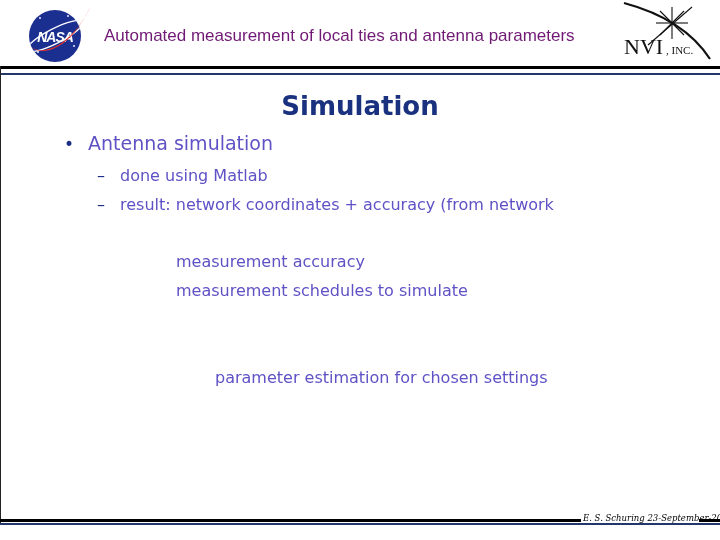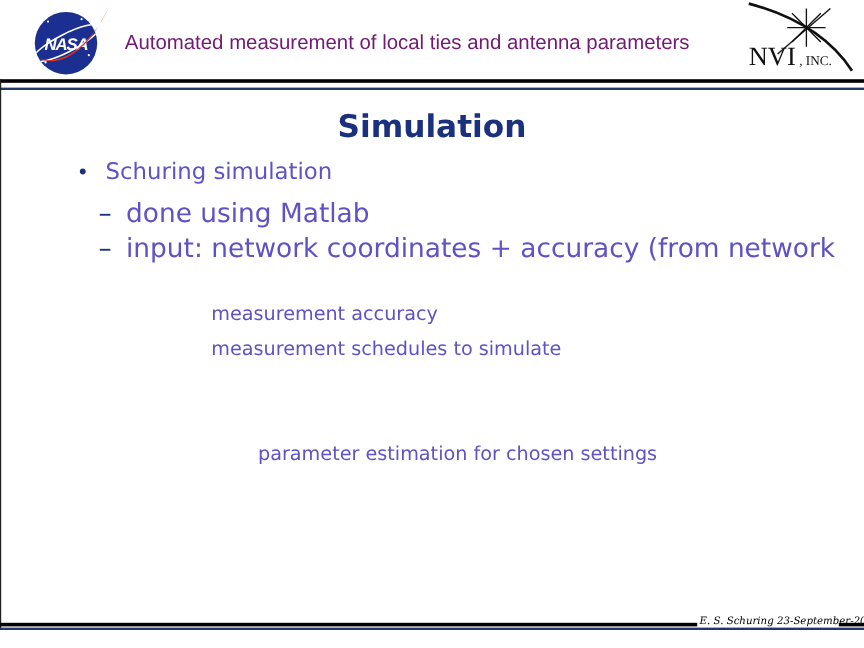--- a/index.html
+++ b/index.html
@@ -23,21 +23,21 @@
   
   #slide-title{
     position:absolute; left:0; top:91px; width:720px;
     text-align:center; font-weight:bold; font-size:26px; color:#19317f;
   }
   
   .line{position:absolute; white-space:nowrap; color:#5e52c5;}
   .line .marker{display:inline-block; color:#1c2f85;}
   #bullet-line{left:64px; top:132px; font-size:19px;}
   #bullet-line .marker{width:24px; font-size:17px;}
-  .l-dash{left:82px; font-size:22px;}
+  .l-dash{left:97px; font-size:16px;}
   .l-dash .marker{width:23px;}
   .l-cont{left:176px; font-size:16px;}
   .l-cont2{left:183px; font-size:16px;margin-left:32px;}
   
   .fb-seg{position:absolute; top:519px; height:3px; background:#000;}
   #fb-seg-left{left:0; width:581px;}
   #fb-seg-right{left:699px; width:21px;}
   #footer-blue{position:absolute; left:0; top:523px; width:720px; height:2px; background:#22386b;}
   #footer-credit{
     position:absolute; left:583px; top:512px; width:114px;
@@ -84,28 +84,28 @@
     <text x="56" y="53" fill="#111" font-family="Liberation Serif, serif" font-size="11">, INC.</text>
   </svg>
 
   <div class="rule-black"></div>
   <div class="rule-blue"></div>
   <div id="left-edge"></div>
 
   <div id="slide-title">Simulation</div>
 
   <div class="line" id="bullet-line">
-    <span class="marker">•</span><span>Schuring simulation</span>
+    <span class="marker">•</span><span>Antenna simulation</span>
   </div>
 
   <div class="line l-dash" style="top:166px">
     <span class="marker">–</span><span>done using Matlab</span>
   </div>
   <div class="line l-dash" style="top:195px">
-    <span class="marker">–</span><span>input: network coordinates + accuracy (from network</span>
+    <span class="marker">–</span><span>result: network coordinates + accuracy (from network</span>
   </div>
   <div class="line l-cont" style="top:281px">
     <span>measurement schedules to simulate</span>
   </div>
   <div class="line l-cont" style="top:252px">
     <span>measurement accuracy</span>
   </div>
   <div class="line l-cont2" style="top:368px">
     <span>parameter estimation for chosen settings</span>
   </div>

